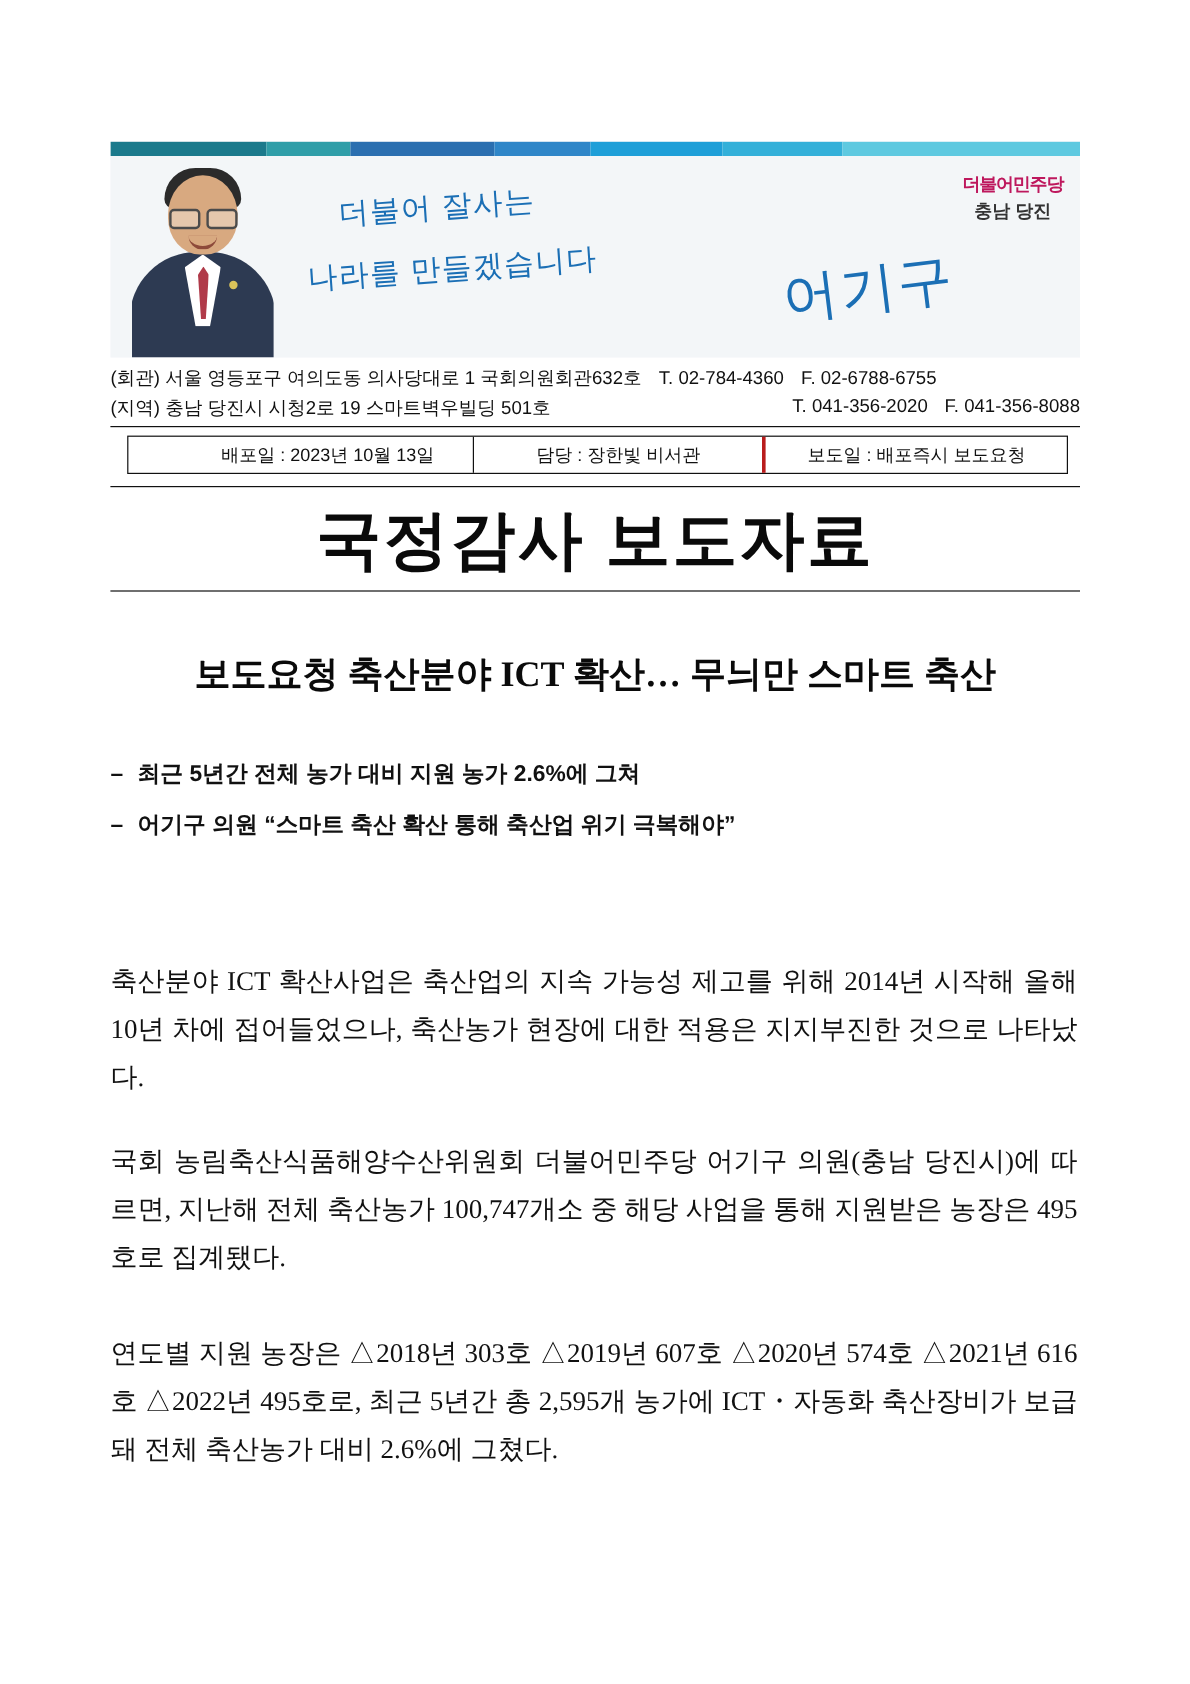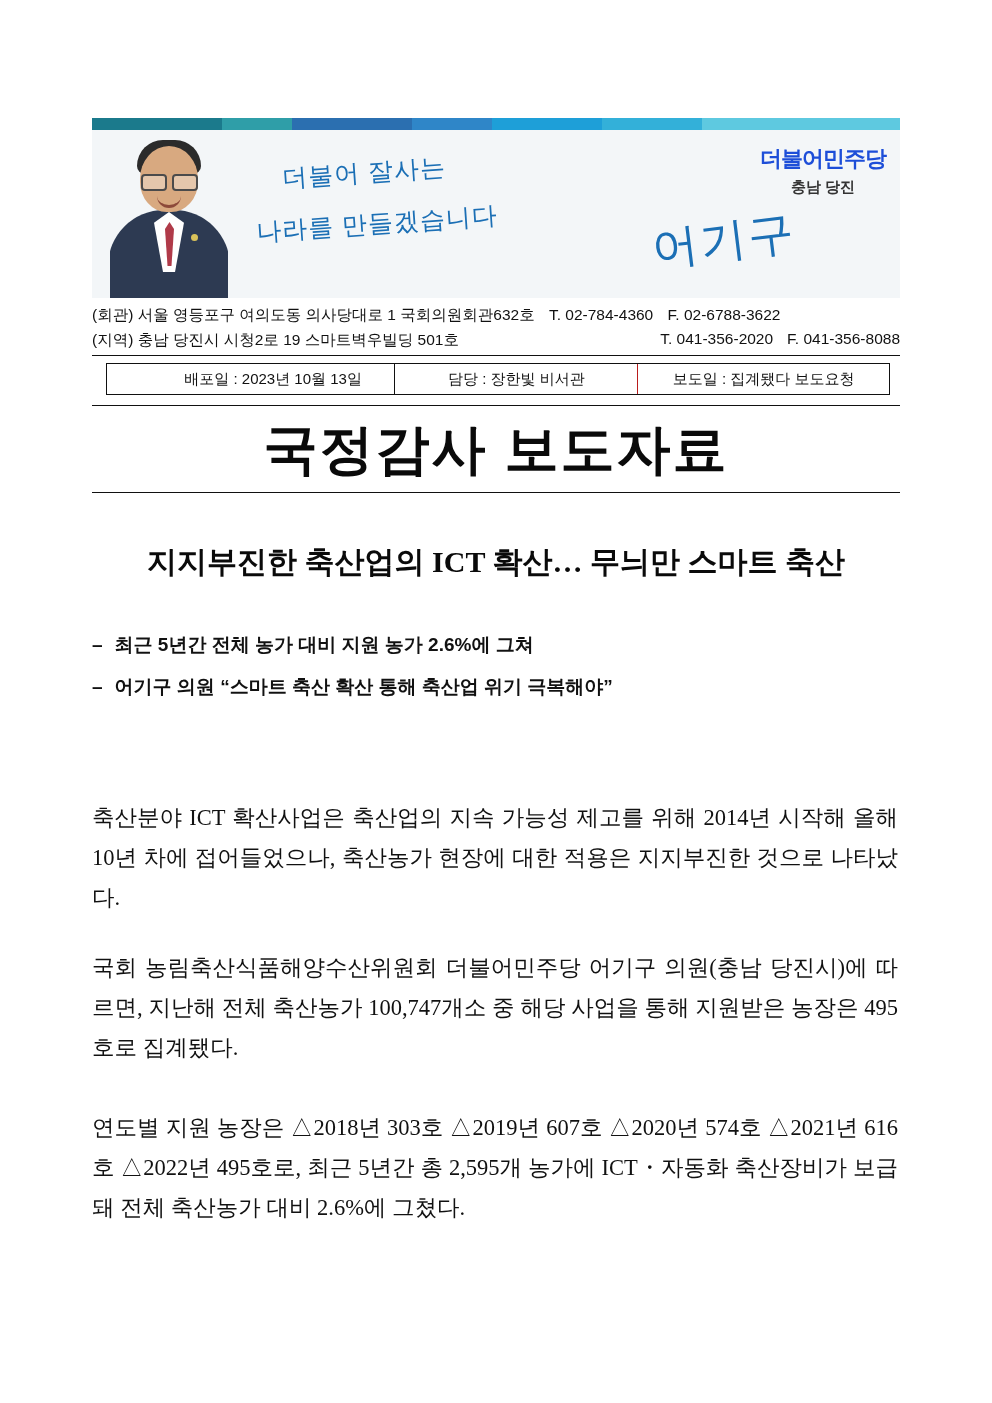--- a/index.html
+++ b/index.html
@@ -159,23 +159,23 @@
     letter-spacing: 2px;
   }
   .party {
     position: absolute;
     right: 14px;
     top: 26px;
     text-align: center;
     font-family: "Liberation Sans", sans-serif;
   }
   .party .p1 {
-    font-size: 22px;
-    font-weight: bold;
-    color: #1d4ed8;
+    font-size: 15px;
+    font-weight: bold;
+    color: #be185d;
     letter-spacing: -1px;
   }
   .party .p2 {
     font-size: 15px;
     font-weight: bold;
     color: #333333;
     margin-top: 4px;
     letter-spacing: 0px;
   }
 
@@ -216,21 +216,21 @@
     padding-left: 45px;
   }
   .info-table .cell {
     display: flex;
     align-items: center;
     justify-content: center;
     box-sizing: border-box;
     height: 100%;
   }
   .info-table .c1 { width: 33%; border-right: 1px solid #111; }
-  .info-table .c2 { width: 33%; border-right: 1px solid #b91c1c; }
+  .info-table .c2 { width: 33%; border-right: 3px solid #b91c1c; }
   .info-table .c3 { width: 34%; }
 
   
   .main-title {
     position: absolute;
     left: 0;
     top: 414px;
     width: 992px;
     text-align: center;
     font-family: "Liberation Sans", sans-serif;
@@ -330,42 +330,42 @@
     <div class="party">
       <div class="p1">더불어민주당</div>
       <div class="p2">충남 당진</div>
     </div>
   </div>
 
   <div class="addr a1">
     <span>(회관)</span>
     <span>서울 영등포구 여의도동 의사당대로 1 국회의원회관632호</span>
     <span class="tel-gap">T. 02-784-4360</span>
-    <span class="tel-gap">F. 02-6788-3622</span>
+    <span class="tel-gap">F. 02-6788-6755</span>
   </div>
   <div class="addr a2">
     <span>(지역)</span>
     <span>충남 당진시 시청2로 19 스마트벽우빌딩 501호</span>
     <span class="seg-right">F. 041-356-8088</span>
     <span class="seg-right tel-gap" style="margin-right:14px">T. 041-356-2020</span>
   </div>
 
   <div class="rule" style="top:355px"></div>
 
   <div class="info-table">
     <div class="cell c1">배포일 : 2023년 10월 13일</div>
     <div class="cell c2">담당 : 장한빛 비서관</div>
-    <div class="cell c3">보도일 : 집계됐다 보도요청</div>
+    <div class="cell c3">보도일 : 배포즉시 보도요청</div>
   </div>
 
   <div class="rule title-rule-top"></div>
   <div class="main-title">국정감사 보도자료</div>
   <div class="rule title-rule-bot"></div>
 
-  <div class="headline">지지부진한 축산업의 ICT 확산… 무늬만 스마트 축산</div>
+  <div class="headline">보도요청 축산분야 ICT 확산… 무늬만 스마트 축산</div>
 
   <div class="bullets">
     <div class="bl">
       <span class="dash">–</span><span>최근 5년간 전체 농가 대비 지원 농가 2.6%에 그쳐</span>
     </div>
     <div class="bl">
       <span class="dash">–</span><span>어기구 의원 “스마트 축산 확산 통해 축산업 위기 극복해야”</span>
     </div>
   </div>
 

